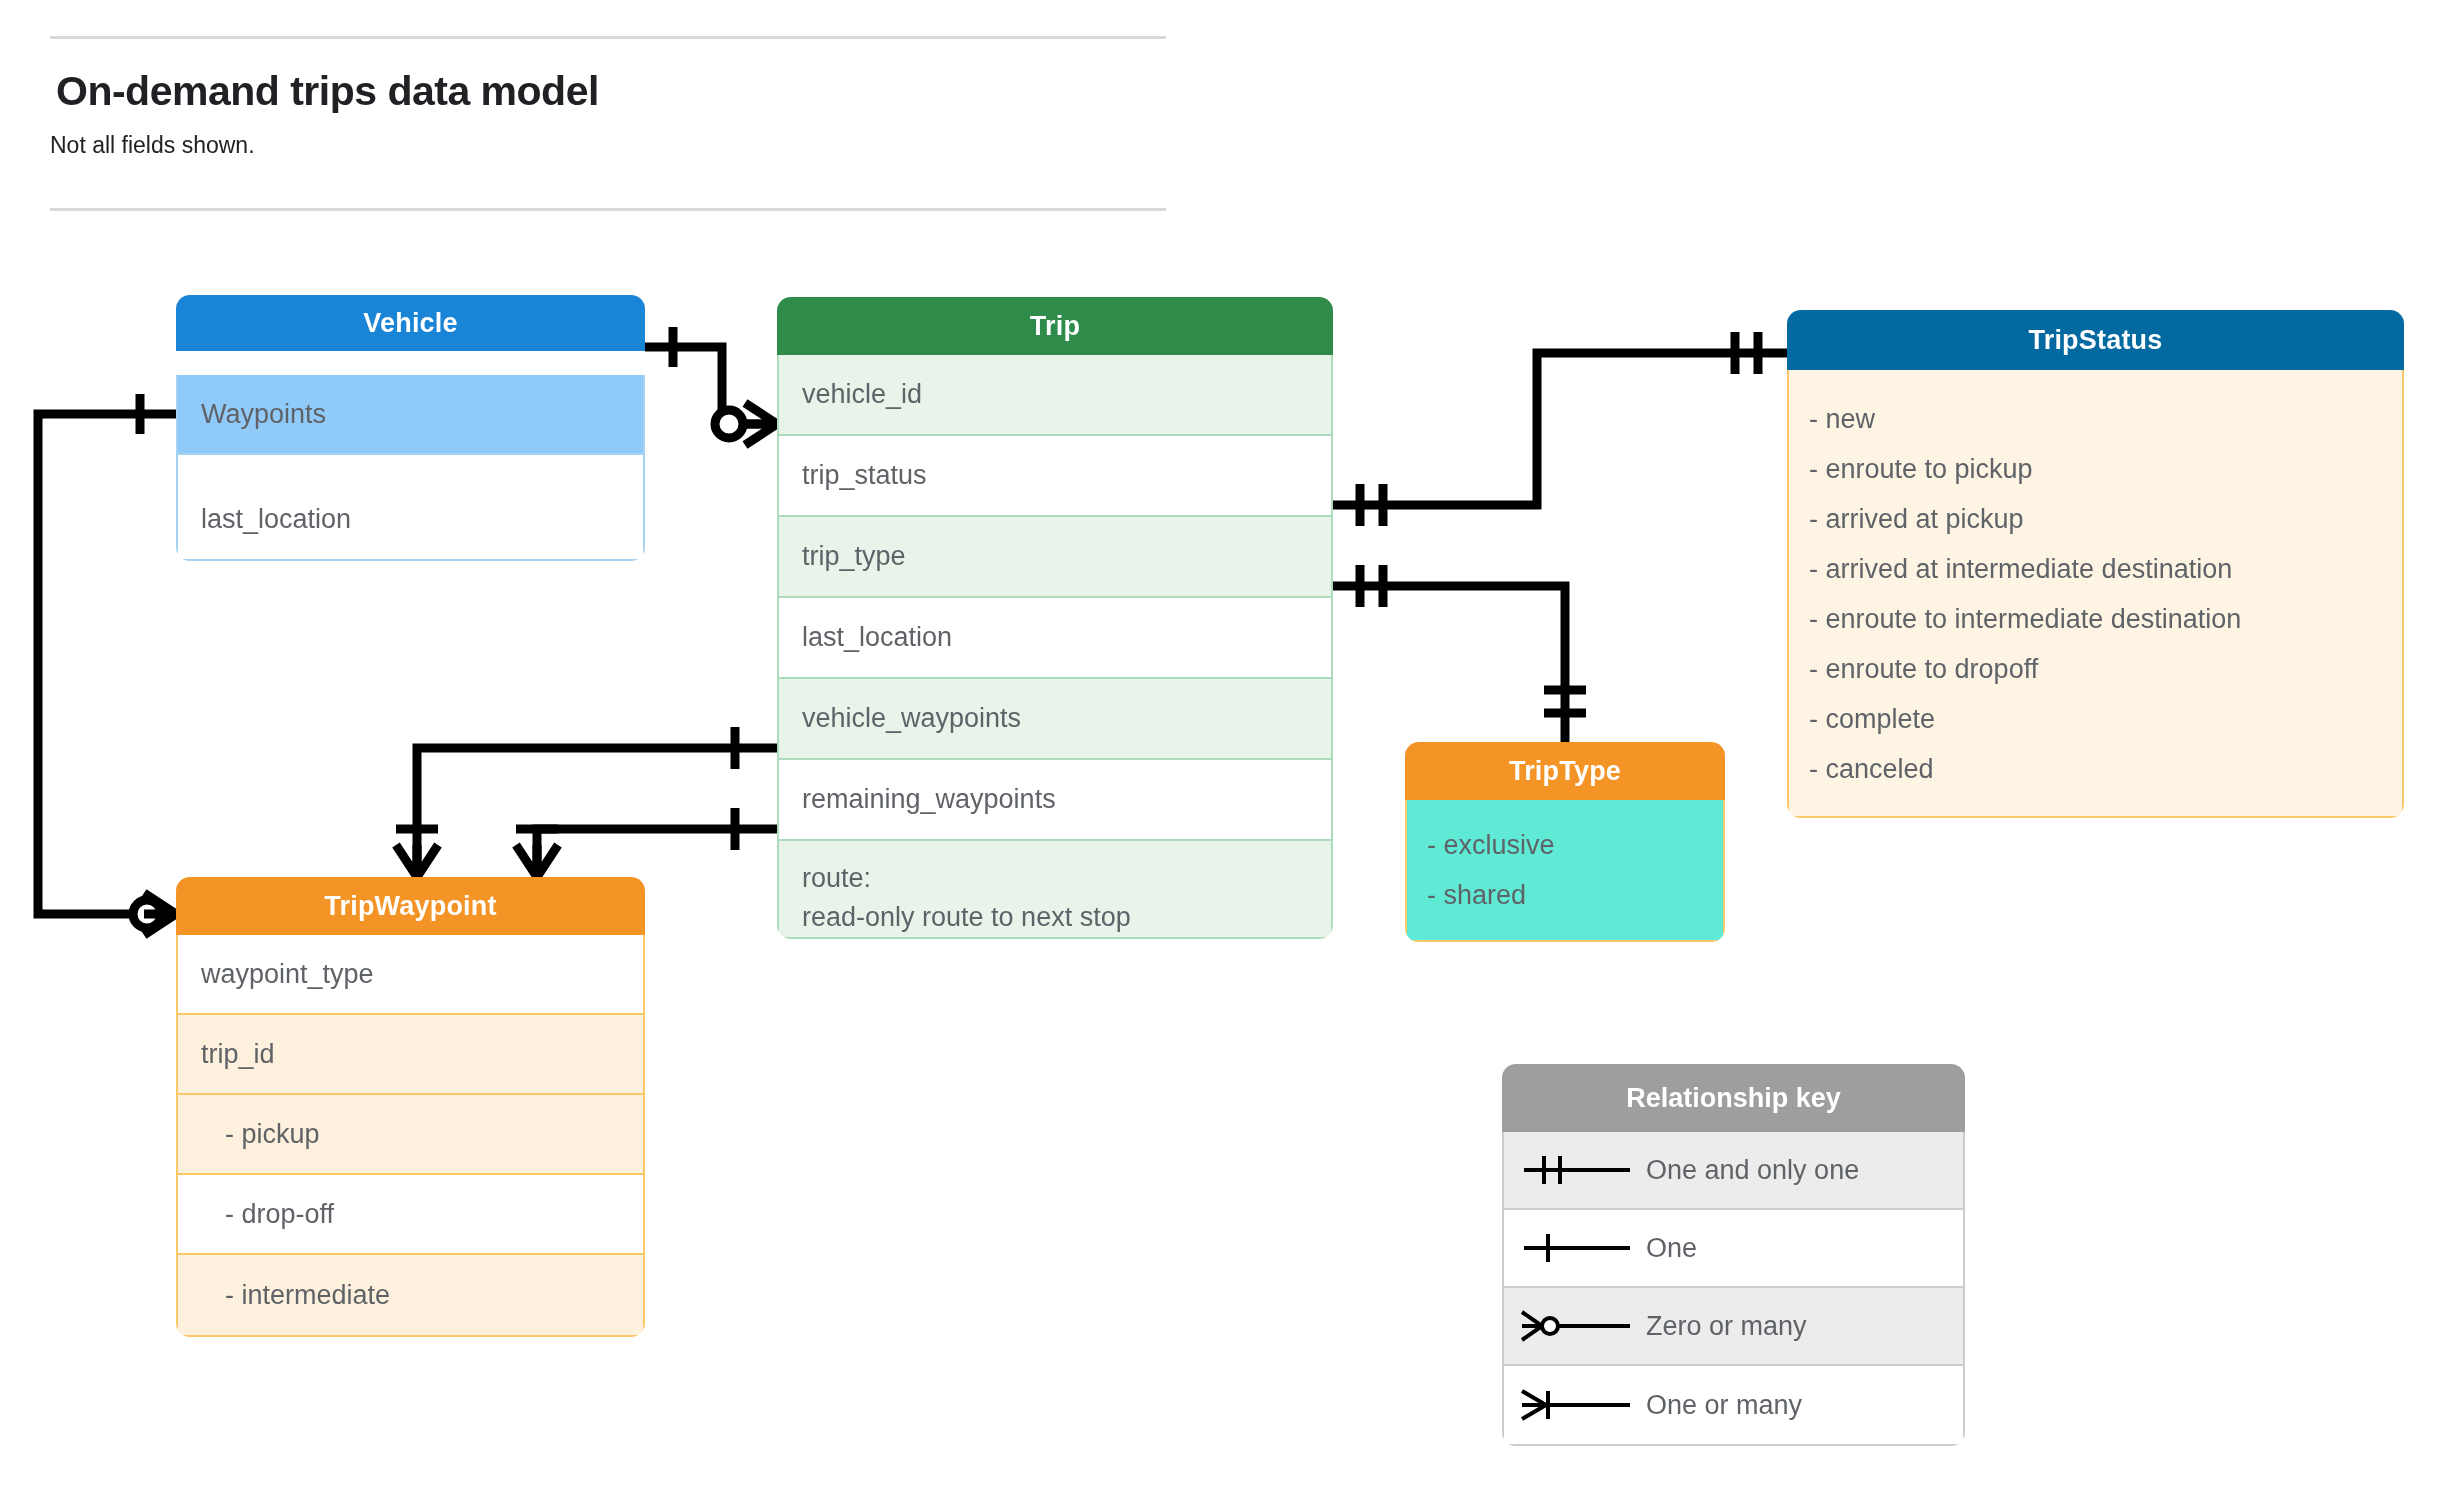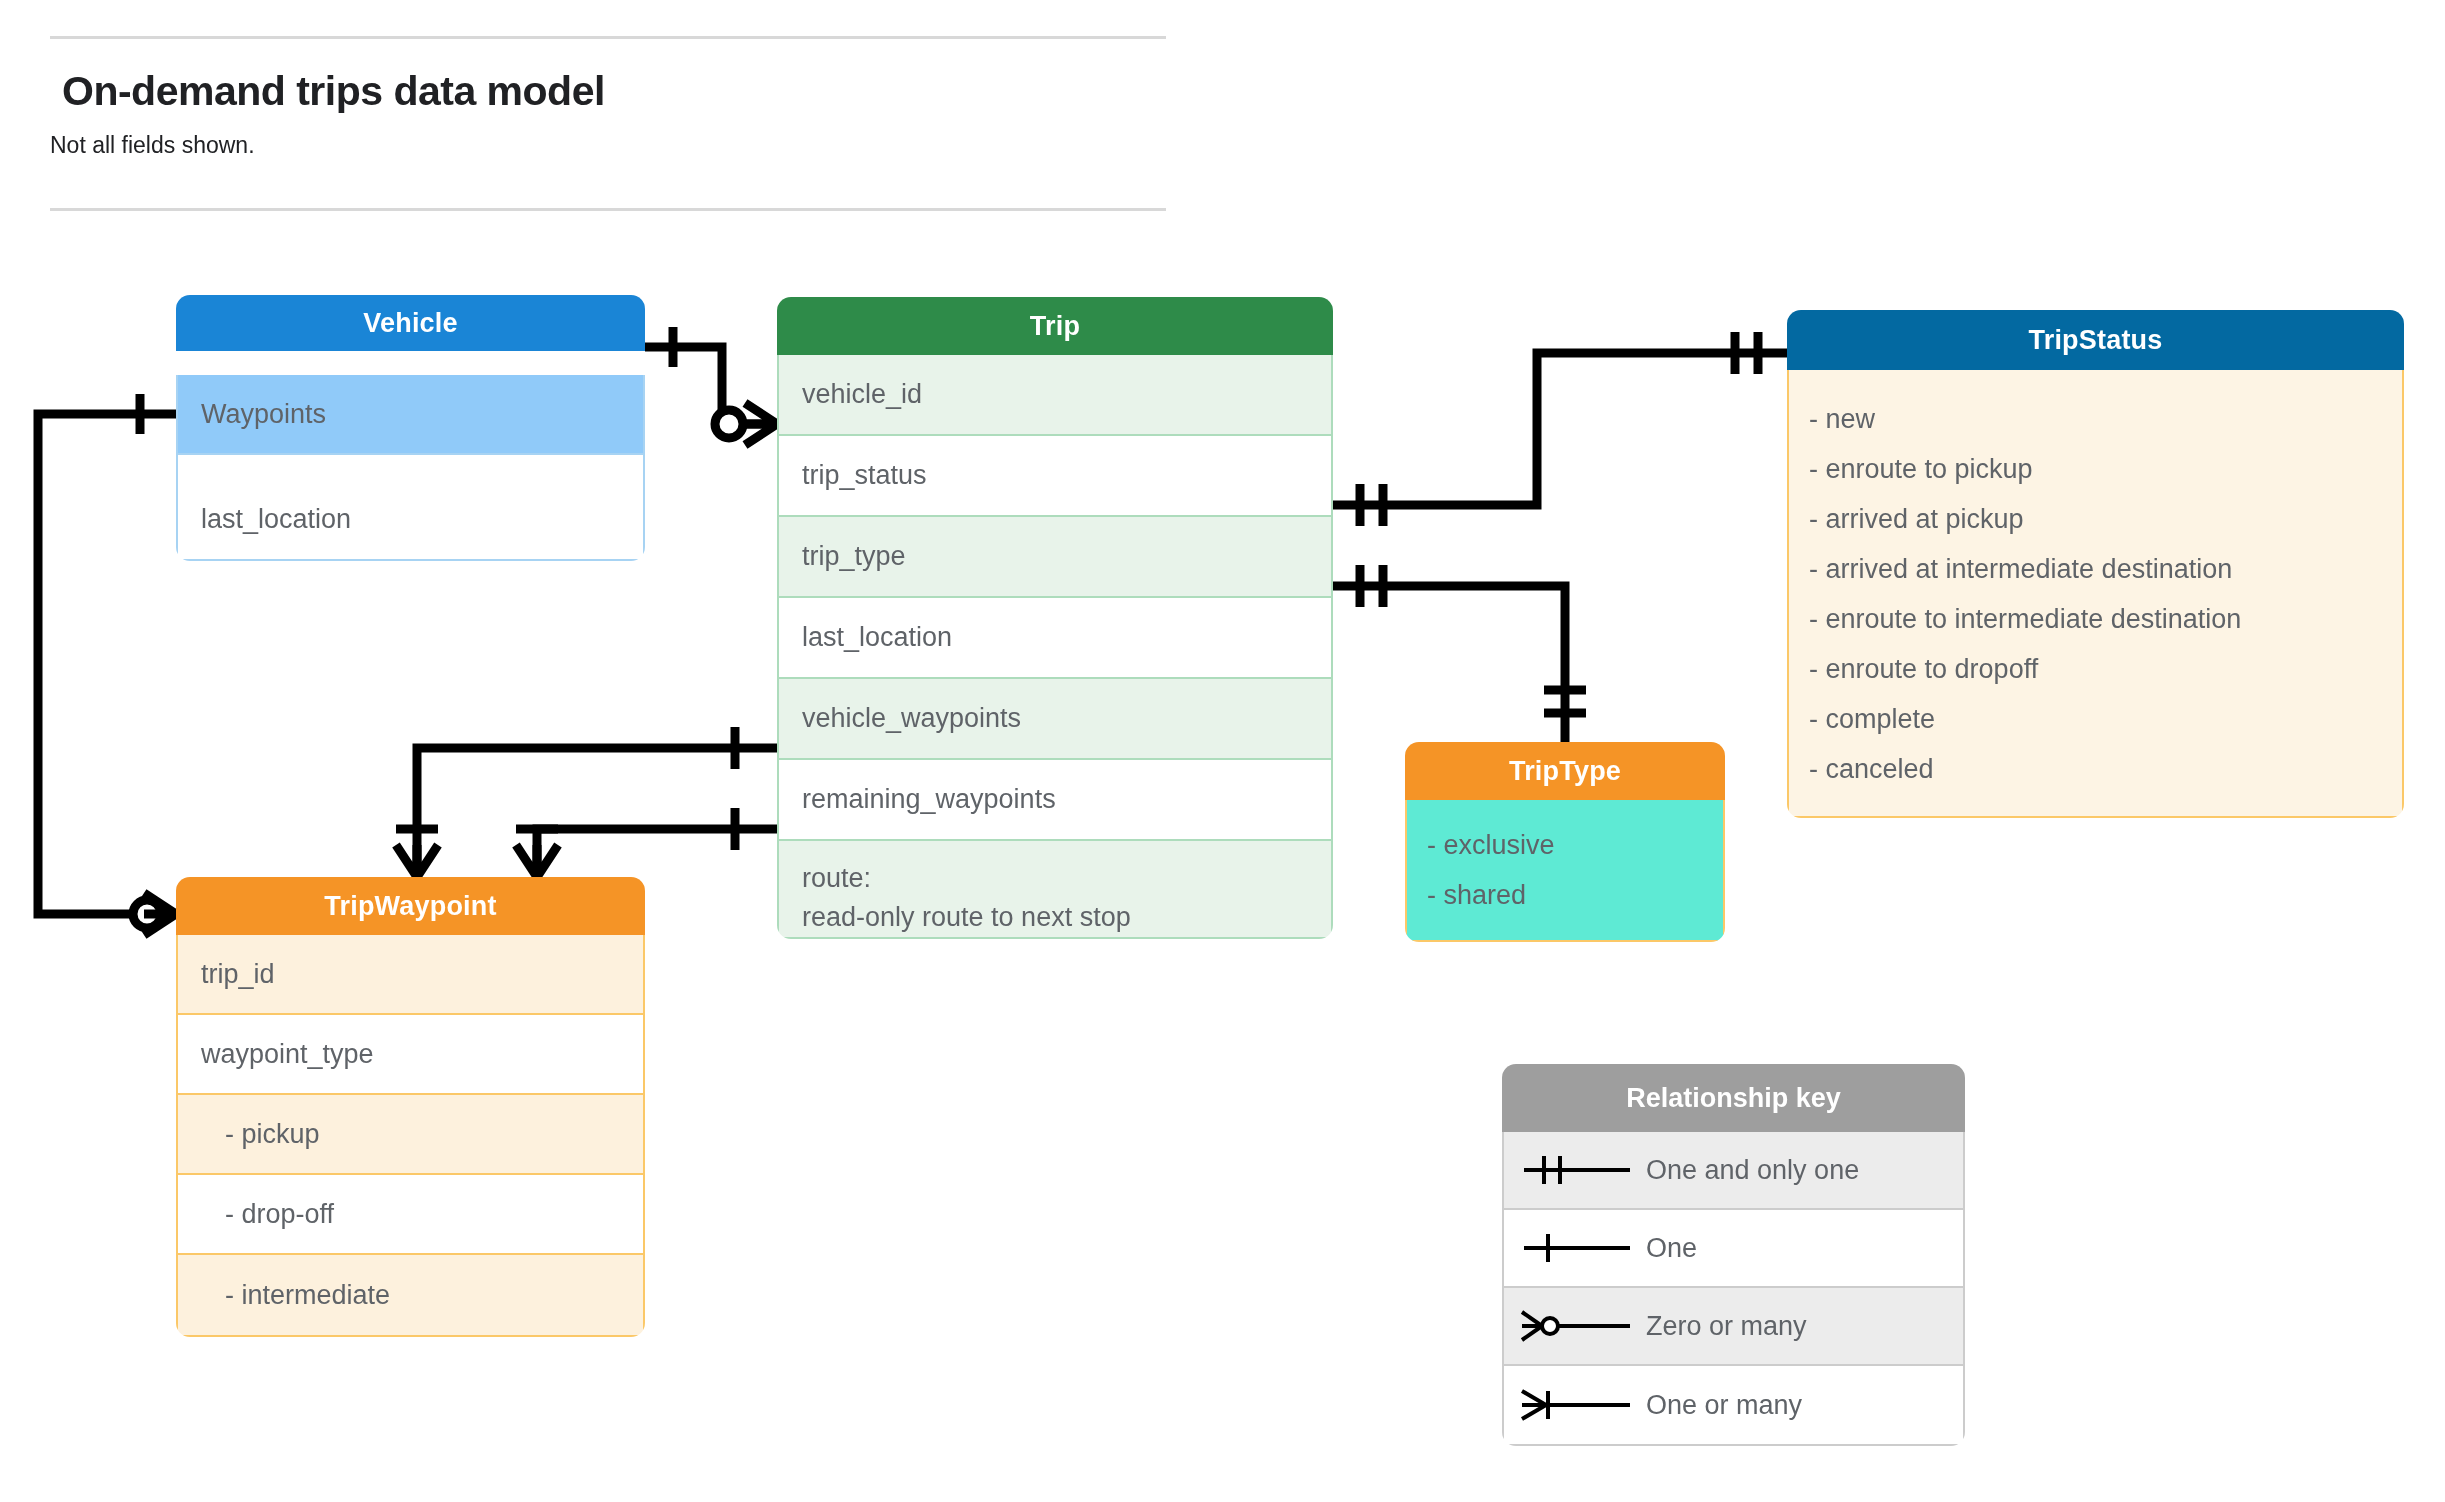--- a/index.html
+++ b/index.html
@@ -25,21 +25,21 @@
     left: 50px;
     width: 1116px;
     height: 3px;
     background: #d8d8d8;
   }
   #rule-top  { top: 36px; }
   #rule-bot  { top: 208px; }
 
   #page-title {
     position: absolute;
-    left: 62px;
+    left: 56px;
     top: 68px;
     font-size: 41px;
     font-weight: bold;
     letter-spacing: -0.5px;
     color: #202124;
     white-space: nowrap;
   }
   #page-subtitle {
     position: absolute;
     left: 50px;
@@ -274,22 +274,22 @@
     <div class="entity-header">TripType</div>
     <div class="entity-body">
       <div class="item">- exclusive</div>
       <div class="item">- shared</div>
     </div>
   </div>
 
   <div class="entity" id="ent-tripwaypoint">
     <div class="entity-header">TripWaypoint</div>
     <div class="entity-body">
+      <div class="row">waypoint_type</div>
       <div class="row tint">trip_id</div>
-      <div class="row">waypoint_type</div>
       <div class="row tint indent">-  pickup</div>
       <div class="row indent">-  drop-off</div>
       <div class="row tint indent">-  intermediate</div>
     </div>
   </div>
 
   <div id="legend">
     <div class="legend-header">Relationship key</div>
     <div class="legend-body">
 

